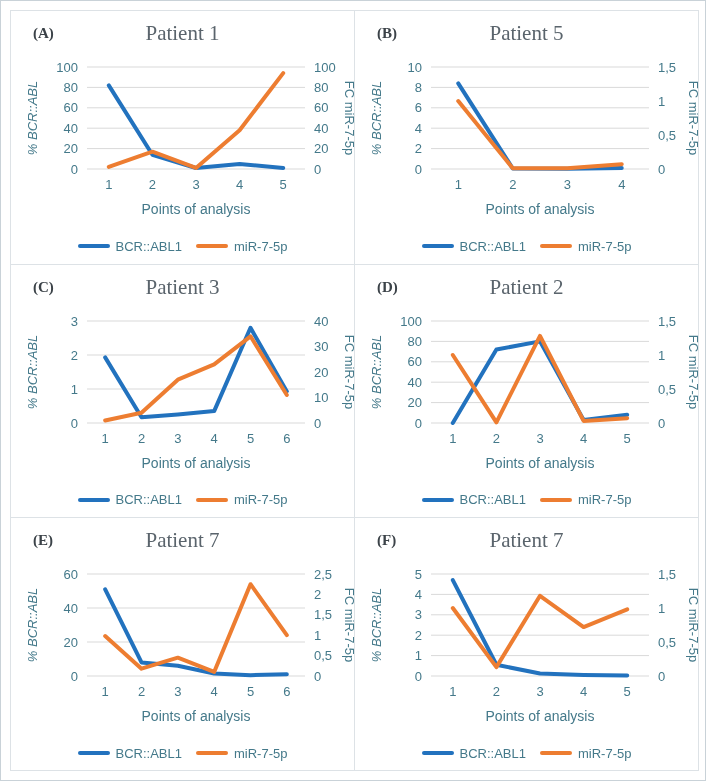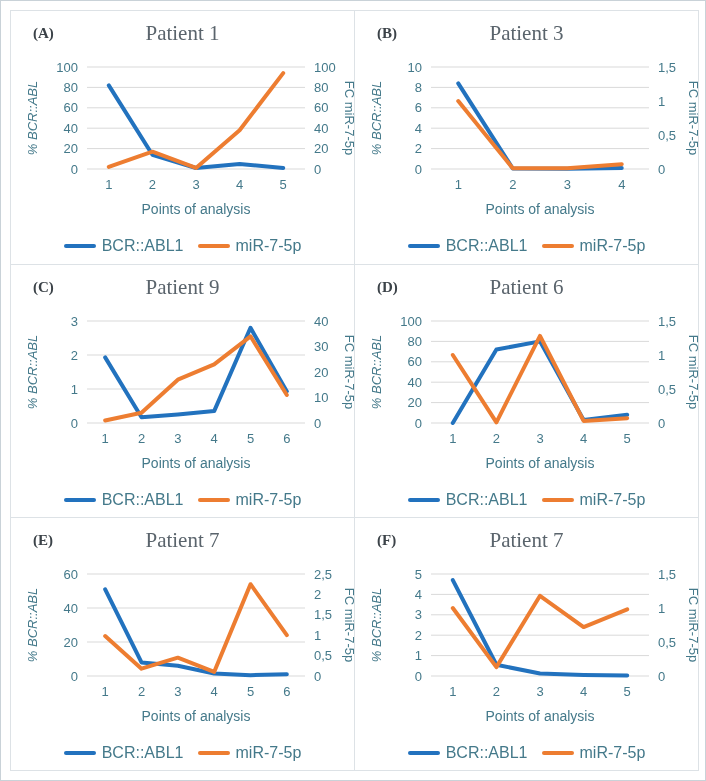--- a/index.html
+++ b/index.html
@@ -30,21 +30,21 @@
     font-family:"Liberation Serif",serif;font-size:21px;color:#5a646c;
   }
   svg.chart{display:block;margin:0 auto;}
   svg.chart text{font-family:"Liberation Sans",sans-serif;fill:#44798a;}
   .legend{
     display:flex;justify-content:center;align-items:center;
     gap:14px;height:26px;margin-top:2px;
   }
   .legend-item{display:flex;align-items:center;gap:6px;}
   .legend-swatch{width:32px;height:4px;border-radius:2px;display:inline-block;}
-  .legend-label{font-size:16px;color:#44798a;}
+  .legend-label{font-size:13px;color:#44798a;}
 </style>
 </head>
 <body>
 
 <div class="figure">
   <div class="grid">
   <div class="panel">
     <div class="panel-header">
       <span class="panel-letter">(A)</span>
       <span class="panel-title">Patient 1</span>
@@ -87,21 +87,21 @@
       <span class="legend-item">
         <span class="legend-swatch" style="background: rgb(237, 125, 49);"></span>
         <span class="legend-label">miR-7-5p</span>
       </span>
     </div>
   </div>
 
   <div class="panel">
     <div class="panel-header">
       <span class="panel-letter">(B)</span>
-      <span class="panel-title">Patient 3</span>
+      <span class="panel-title">Patient 5</span>
     </div>
     <svg class="chart" width="343" height="180" viewBox="0 0 343 180">
           <line x1="76" x2="294" y1="16" y2="16" stroke="#D9D9D9" stroke-width="1"></line>
           <text x="67" y="20.5" text-anchor="end" font-size="13">10</text>
           <line x1="76" x2="294" y1="36.4" y2="36.4" stroke="#D9D9D9" stroke-width="1"></line>
           <text x="67" y="40.9" text-anchor="end" font-size="13">8</text>
           <line x1="76" x2="294" y1="56.8" y2="56.8" stroke="#D9D9D9" stroke-width="1"></line>
           <text x="67" y="61.3" text-anchor="end" font-size="13">6</text>
           <line x1="76" x2="294" y1="77.2" y2="77.2" stroke="#D9D9D9" stroke-width="1"></line>
           <text x="67" y="81.7" text-anchor="end" font-size="13">4</text>
@@ -131,21 +131,21 @@
       <span class="legend-item">
         <span class="legend-swatch" style="background: rgb(237, 125, 49);"></span>
         <span class="legend-label">miR-7-5p</span>
       </span>
     </div>
   </div>
 
   <div class="panel">
     <div class="panel-header">
       <span class="panel-letter">(C)</span>
-      <span class="panel-title">Patient 9</span>
+      <span class="panel-title">Patient 3</span>
     </div>
     <svg class="chart" width="343" height="180" viewBox="0 0 343 180">
           <line x1="76" x2="294" y1="16" y2="16" stroke="#D9D9D9" stroke-width="1"></line>
           <text x="67" y="20.5" text-anchor="end" font-size="13">3</text>
           <line x1="76" x2="294" y1="50" y2="50" stroke="#D9D9D9" stroke-width="1"></line>
           <text x="67" y="54.5" text-anchor="end" font-size="13">2</text>
           <line x1="76" x2="294" y1="84" y2="84" stroke="#D9D9D9" stroke-width="1"></line>
           <text x="67" y="88.5" text-anchor="end" font-size="13">1</text>
           <line x1="76" x2="294" y1="118" y2="118" stroke="#D9D9D9" stroke-width="1"></line>
           <text x="67" y="122.5" text-anchor="end" font-size="13">0</text>
@@ -174,21 +174,21 @@
       <span class="legend-item">
         <span class="legend-swatch" style="background: rgb(237, 125, 49);"></span>
         <span class="legend-label">miR-7-5p</span>
       </span>
     </div>
   </div>
 
   <div class="panel">
     <div class="panel-header">
       <span class="panel-letter">(D)</span>
-      <span class="panel-title">Patient 6</span>
+      <span class="panel-title">Patient 2</span>
     </div>
     <svg class="chart" width="343" height="180" viewBox="0 0 343 180">
           <line x1="76" x2="294" y1="16" y2="16" stroke="#D9D9D9" stroke-width="1"></line>
           <text x="67" y="20.5" text-anchor="end" font-size="13">100</text>
           <line x1="76" x2="294" y1="36.4" y2="36.4" stroke="#D9D9D9" stroke-width="1"></line>
           <text x="67" y="40.9" text-anchor="end" font-size="13">80</text>
           <line x1="76" x2="294" y1="56.8" y2="56.8" stroke="#D9D9D9" stroke-width="1"></line>
           <text x="67" y="61.3" text-anchor="end" font-size="13">60</text>
           <line x1="76" x2="294" y1="77.2" y2="77.2" stroke="#D9D9D9" stroke-width="1"></line>
           <text x="67" y="81.7" text-anchor="end" font-size="13">40</text>

